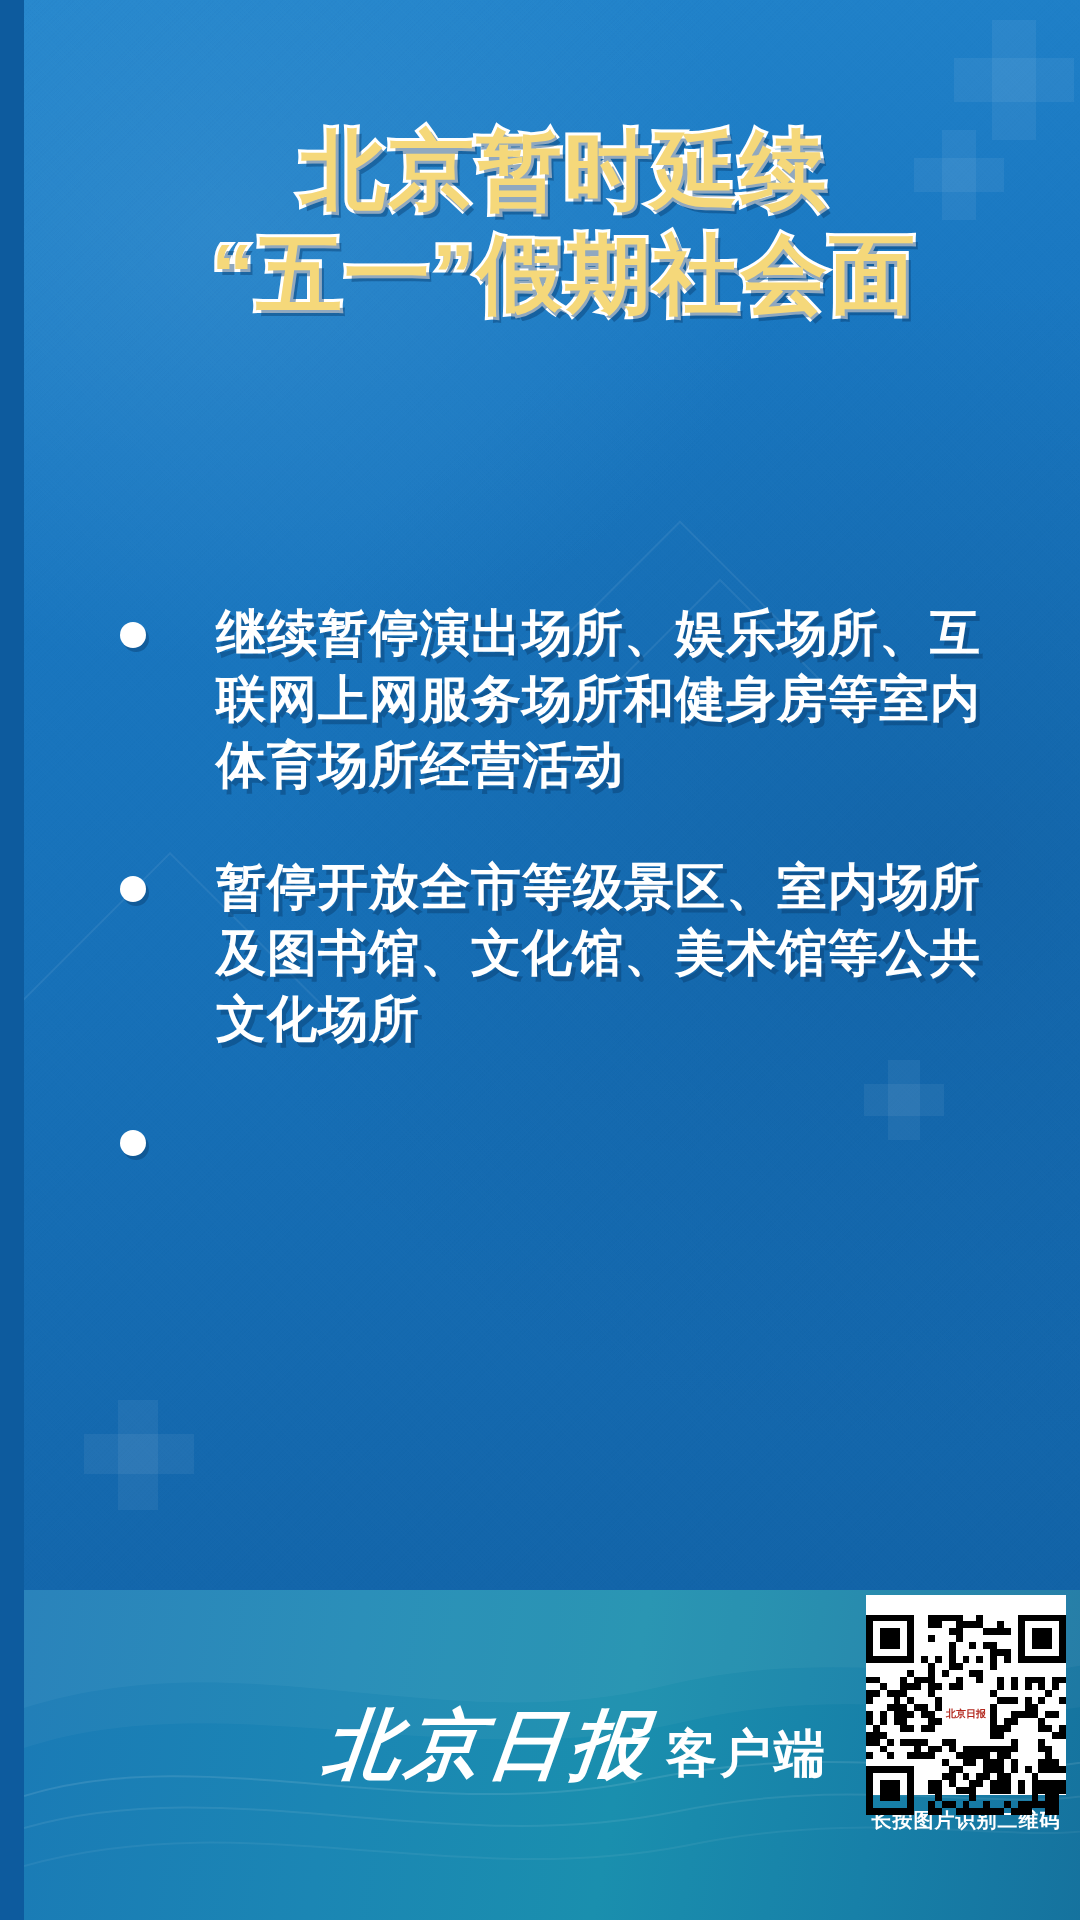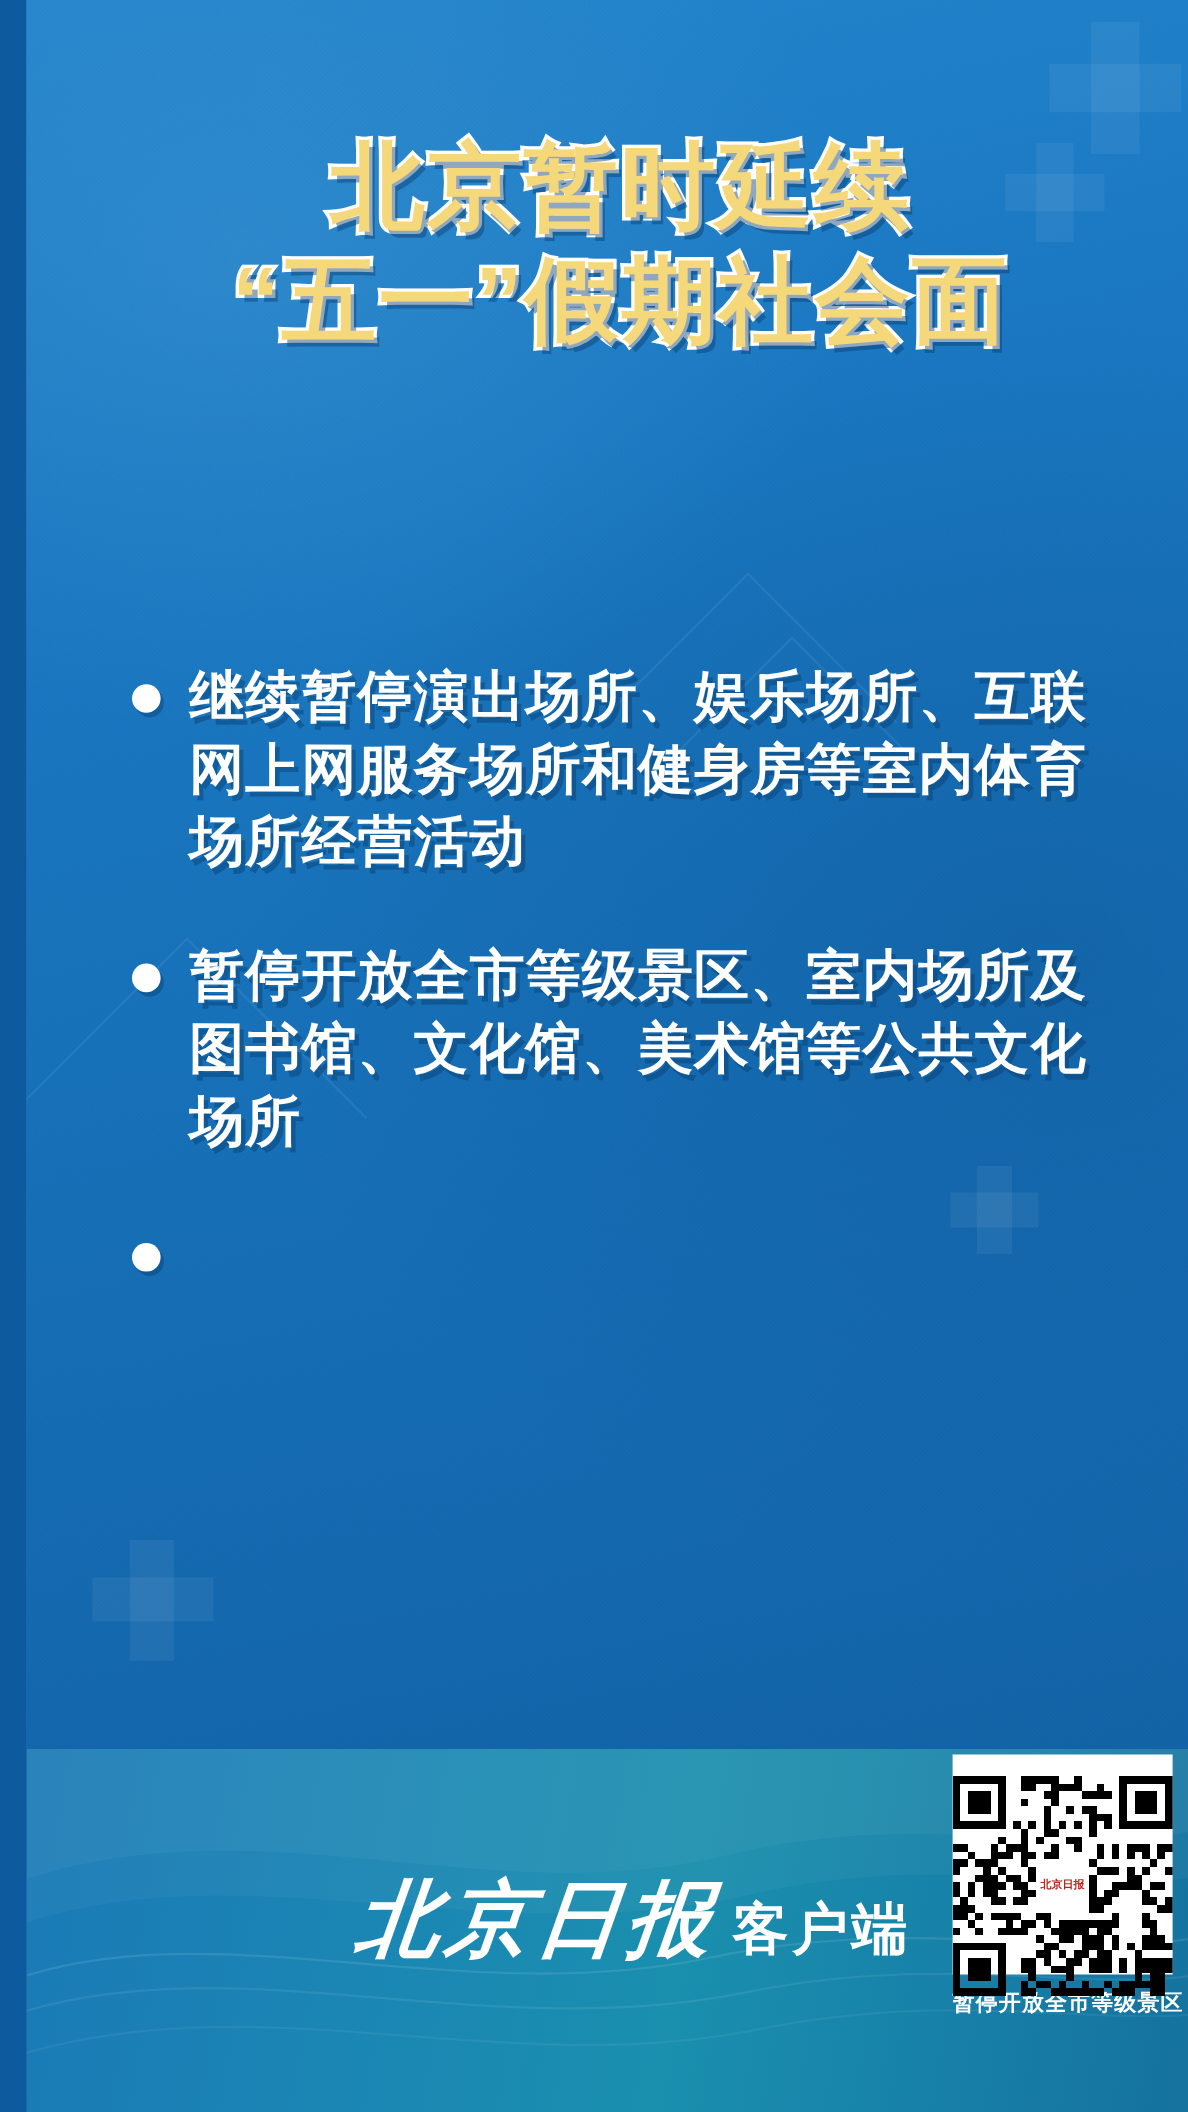--- a/index.html
+++ b/index.html
@@ -81,20 +81,21 @@
   .list {
     position: absolute;
     top: 600px;
     left: 96px;
     width: 900px;
   }
   .item {
     display: flex;
     align-items: flex-start;
     margin-bottom: 56px;
+    gap: 44px;
   }
   .dot {
     flex: 0 0 auto;
     width: 26px;
     height: 26px;
     border-radius: 50%;
     background: #ffffff;
     margin-top: 22px;
     margin-right: 26px;
     box-shadow: 3px 4px 0 rgba(8,58,106,.40);
@@ -262,17 +263,17 @@
       <span class="logo-sub">客户端</span>
     </div>
 
     <div class="qr-wrap">
       <div class="qr">
         <svg id="qr-svg" viewBox="0 0 29 29" shape-rendering="crispEdges">
             <path d="M0,0h1v1h-1zM1,0h1v1h-1zM2,0h1v1h-1zM3,0h1v1h-1zM4,0h1v1h-1zM5,0h1v1h-1zM6,0h1v1h-1zM9,0h1v1h-1zM10,0h1v1h-1zM11,0h1v1h-1zM12,0h1v1h-1zM13,0h1v1h-1zM16,0h1v1h-1zM22,0h1v1h-1zM23,0h1v1h-1zM24,0h1v1h-1zM25,0h1v1h-1zM26,0h1v1h-1zM27,0h1v1h-1zM28,0h1v1h-1zM0,1h1v1h-1zM6,1h1v1h-1zM9,1h1v1h-1zM10,1h1v1h-1zM13,1h1v1h-1zM14,1h1v1h-1zM15,1h1v1h-1zM16,1h1v1h-1zM19,1h1v1h-1zM22,1h1v1h-1zM28,1h1v1h-1zM0,2h1v1h-1zM2,2h1v1h-1zM3,2h1v1h-1zM4,2h1v1h-1zM6,2h1v1h-1zM12,2h1v1h-1zM13,2h1v1h-1zM17,2h1v1h-1zM18,2h1v1h-1zM19,2h1v1h-1zM20,2h1v1h-1zM22,2h1v1h-1zM24,2h1v1h-1zM25,2h1v1h-1zM26,2h1v1h-1zM28,2h1v1h-1zM0,3h1v1h-1zM2,3h1v1h-1zM3,3h1v1h-1zM4,3h1v1h-1zM6,3h1v1h-1zM9,3h1v1h-1zM13,3h1v1h-1zM22,3h1v1h-1zM24,3h1v1h-1zM25,3h1v1h-1zM26,3h1v1h-1zM28,3h1v1h-1zM0,4h1v1h-1zM2,4h1v1h-1zM3,4h1v1h-1zM4,4h1v1h-1zM6,4h1v1h-1zM12,4h1v1h-1zM15,4h1v1h-1zM17,4h1v1h-1zM18,4h1v1h-1zM22,4h1v1h-1zM24,4h1v1h-1zM25,4h1v1h-1zM26,4h1v1h-1zM28,4h1v1h-1zM0,5h1v1h-1zM6,5h1v1h-1zM12,5h1v1h-1zM18,5h1v1h-1zM19,5h1v1h-1zM20,5h1v1h-1zM22,5h1v1h-1zM28,5h1v1h-1zM0,6h1v1h-1zM1,6h1v1h-1zM2,6h1v1h-1zM3,6h1v1h-1zM4,6h1v1h-1zM5,6h1v1h-1zM6,6h1v1h-1zM8,6h1v1h-1zM10,6h1v1h-1zM12,6h1v1h-1zM14,6h1v1h-1zM16,6h1v1h-1zM18,6h1v1h-1zM20,6h1v1h-1zM22,6h1v1h-1zM23,6h1v1h-1zM24,6h1v1h-1zM25,6h1v1h-1zM26,6h1v1h-1zM27,6h1v1h-1zM28,6h1v1h-1zM9,7h1v1h-1zM12,7h1v1h-1zM13,7h1v1h-1zM18,7h1v1h-1zM6,8h1v1h-1zM9,8h1v1h-1zM11,8h1v1h-1zM15,8h1v1h-1zM16,8h1v1h-1zM0,9h1v1h-1zM1,9h1v1h-1zM5,9h1v1h-1zM7,9h1v1h-1zM8,9h1v1h-1zM9,9h1v1h-1zM13,9h1v1h-1zM16,9h1v1h-1zM19,9h1v1h-1zM21,9h1v1h-1zM23,9h1v1h-1zM24,9h1v1h-1zM25,9h1v1h-1zM27,9h1v1h-1zM28,9h1v1h-1zM2,10h1v1h-1zM5,10h1v1h-1zM6,10h1v1h-1zM7,10h1v1h-1zM9,10h1v1h-1zM10,10h1v1h-1zM12,10h1v1h-1zM13,10h1v1h-1zM19,10h1v1h-1zM21,10h1v1h-1zM23,10h1v1h-1zM25,10h1v1h-1zM27,10h1v1h-1zM0,11h1v1h-1zM1,11h1v1h-1zM3,11h1v1h-1zM4,11h1v1h-1zM5,11h1v1h-1zM9,11h1v1h-1zM18,11h1v1h-1zM26,11h1v1h-1zM0,12h1v1h-1zM4,12h1v1h-1zM6,12h1v1h-1zM10,12h1v1h-1zM19,12h1v1h-1zM20,12h1v1h-1zM21,12h1v1h-1zM23,12h1v1h-1zM25,12h1v1h-1zM28,12h1v1h-1zM3,13h1v1h-1zM4,13h1v1h-1zM5,13h1v1h-1zM7,13h1v1h-1zM8,13h1v1h-1zM10,13h1v1h-1zM18,13h1v1h-1zM23,13h1v1h-1zM24,13h1v1h-1zM0,14h1v1h-1zM2,14h1v1h-1zM4,14h1v1h-1zM5,14h1v1h-1zM6,14h1v1h-1zM8,14h1v1h-1zM9,14h1v1h-1zM18,14h1v1h-1zM21,14h1v1h-1zM22,14h1v1h-1zM23,14h1v1h-1zM24,14h1v1h-1zM26,14h1v1h-1zM27,14h1v1h-1zM0,15h1v1h-1zM2,15h1v1h-1zM4,15h1v1h-1zM5,15h1v1h-1zM9,15h1v1h-1zM10,15h1v1h-1zM18,15h1v1h-1zM20,15h1v1h-1zM21,15h1v1h-1zM25,15h1v1h-1zM1,16h1v1h-1zM5,16h1v1h-1zM6,16h1v1h-1zM8,16h1v1h-1zM9,16h1v1h-1zM18,16h1v1h-1zM19,16h1v1h-1zM20,16h1v1h-1zM25,16h1v1h-1zM26,16h1v1h-1zM28,16h1v1h-1zM0,17h1v1h-1zM1,17h1v1h-1zM2,17h1v1h-1zM18,17h1v1h-1zM19,17h1v1h-1zM27,17h1v1h-1zM28,17h1v1h-1zM0,18h1v1h-1zM1,18h1v1h-1zM3,18h1v1h-1zM5,18h1v1h-1zM6,18h1v1h-1zM7,18h1v1h-1zM8,18h1v1h-1zM11,18h1v1h-1zM12,18h1v1h-1zM21,18h1v1h-1zM25,18h1v1h-1zM2,19h1v1h-1zM7,19h1v1h-1zM9,19h1v1h-1zM10,19h1v1h-1zM12,19h1v1h-1zM14,19h1v1h-1zM15,19h1v1h-1zM16,19h1v1h-1zM17,19h1v1h-1zM18,19h1v1h-1zM19,19h1v1h-1zM20,19h1v1h-1zM21,19h1v1h-1zM25,19h1v1h-1zM26,19h1v1h-1zM0,20h1v1h-1zM3,20h1v1h-1zM6,20h1v1h-1zM7,20h1v1h-1zM8,20h1v1h-1zM9,20h1v1h-1zM13,20h1v1h-1zM14,20h1v1h-1zM15,20h1v1h-1zM16,20h1v1h-1zM17,20h1v1h-1zM19,20h1v1h-1zM20,20h1v1h-1zM26,20h1v1h-1zM11,21h1v1h-1zM14,21h1v1h-1zM15,21h1v1h-1zM17,21h1v1h-1zM18,21h1v1h-1zM19,21h1v1h-1zM21,21h1v1h-1zM25,21h1v1h-1zM26,21h1v1h-1zM27,21h1v1h-1zM0,22h1v1h-1zM1,22h1v1h-1zM2,22h1v1h-1zM3,22h1v1h-1zM4,22h1v1h-1zM5,22h1v1h-1zM6,22h1v1h-1zM12,22h1v1h-1zM13,22h1v1h-1zM17,22h1v1h-1zM18,22h1v1h-1zM19,22h1v1h-1zM21,22h1v1h-1zM23,22h1v1h-1zM25,22h1v1h-1zM26,22h1v1h-1zM27,22h1v1h-1zM28,22h1v1h-1zM0,23h1v1h-1zM6,23h1v1h-1zM11,23h1v1h-1zM12,23h1v1h-1zM14,23h1v1h-1zM16,23h1v1h-1zM17,23h1v1h-1zM19,23h1v1h-1zM20,23h1v1h-1zM24,23h1v1h-1zM0,24h1v1h-1zM2,24h1v1h-1zM3,24h1v1h-1zM4,24h1v1h-1zM6,24h1v1h-1zM9,24h1v1h-1zM10,24h1v1h-1zM12,24h1v1h-1zM15,24h1v1h-1zM16,24h1v1h-1zM18,24h1v1h-1zM19,24h1v1h-1zM20,24h1v1h-1zM22,24h1v1h-1zM24,24h1v1h-1zM25,24h1v1h-1zM26,24h1v1h-1zM27,24h1v1h-1zM28,24h1v1h-1zM0,25h1v1h-1zM2,25h1v1h-1zM3,25h1v1h-1zM4,25h1v1h-1zM6,25h1v1h-1zM9,25h1v1h-1zM10,25h1v1h-1zM13,25h1v1h-1zM14,25h1v1h-1zM15,25h1v1h-1zM18,25h1v1h-1zM19,25h1v1h-1zM20,25h1v1h-1zM22,25h1v1h-1zM24,25h1v1h-1zM25,25h1v1h-1zM26,25h1v1h-1zM27,25h1v1h-1zM28,25h1v1h-1zM0,26h1v1h-1zM2,26h1v1h-1zM3,26h1v1h-1zM4,26h1v1h-1zM6,26h1v1h-1zM10,26h1v1h-1zM15,26h1v1h-1zM24,26h1v1h-1zM26,26h1v1h-1zM27,26h1v1h-1zM0,27h1v1h-1zM6,27h1v1h-1zM9,27h1v1h-1zM11,27h1v1h-1zM12,27h1v1h-1zM14,27h1v1h-1zM17,27h1v1h-1zM20,27h1v1h-1zM22,27h1v1h-1zM23,27h1v1h-1zM24,27h1v1h-1zM25,27h1v1h-1zM26,27h1v1h-1zM27,27h1v1h-1zM0,28h1v1h-1zM1,28h1v1h-1zM2,28h1v1h-1zM3,28h1v1h-1zM4,28h1v1h-1zM5,28h1v1h-1zM6,28h1v1h-1zM9,28h1v1h-1zM10,28h1v1h-1zM13,28h1v1h-1zM14,28h1v1h-1zM15,28h1v1h-1zM16,28h1v1h-1zM17,28h1v1h-1zM18,28h1v1h-1zM19,28h1v1h-1zM21,28h1v1h-1zM22,28h1v1h-1zM23,28h1v1h-1zM26,28h1v1h-1zM27,28h1v1h-1z" fill="#000000"></path>
           </svg>
         <div class="qr-logo">北京日报</div>
       </div>
-      <div class="qr-caption">暂停开放全市等级景区</div>
+      <div class="qr-caption">长按图片识别二维码</div>
     </div>
   </div>
 
 </div>
 
 </body></html>

